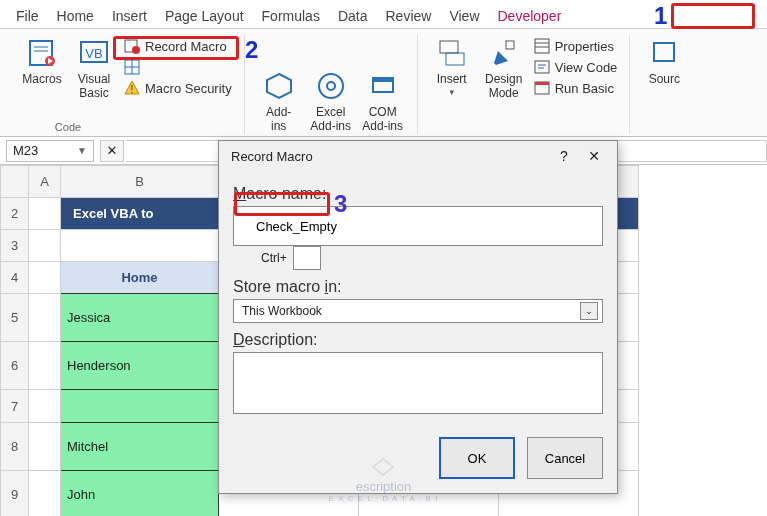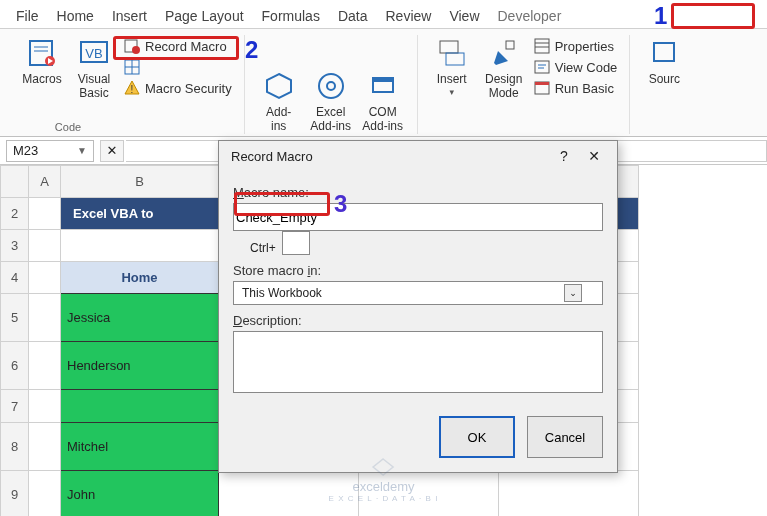--- a/index.html
+++ b/index.html
@@ -17,21 +17,21 @@
 .tabs {
   display: flex;
   gap: 18px;
   padding: 8px 16px 4px;
   border-bottom: 1px solid #d0d0d0;
   font-size: 14px;
   color: #444;
 }
 .tabs span { cursor: pointer; }
 .tabs .dev {
-  color: #737373;
+  color: #be185d;
   position: relative;
 }
 
 .ribbon {
   display: flex;
   padding: 6px 8px 2px;
   border-bottom: 1px solid #c0c0c0;
   height: 108px;
   background: #fafafa;
 }
@@ -146,21 +146,21 @@
 .hdr-cell {
   background: #d6e1f1;
   color: #2e4c7e;
   font-weight: bold;
   font-size: 18px;
   text-align: center;
   border: 1px solid #333 !important;
 }
 .data-cell {
   border: 1px solid #333 !important;
-  background: #22c55e;
+  background: #86efac;
   font-size: 16px;
   padding: 16px 6px;
 }
 
 .dialog {
   position: absolute;
   left: 218px; top: 140px;
   width: 400px;
   background: #f0f0f0;
   border: 1px solid #888;
@@ -173,33 +173,33 @@
   font-size: 13px;
 }
 .dlg-title .spacer { flex: 1; }
 .dlg-title .qh, .dlg-title .cls {
   width: 30px; height: 26px;
   display: flex; align-items: center; justify-content: center;
   cursor: pointer; font-size: 14px;
 }
 .dlg-body { padding: 6px 14px 10px; }
 .dlg-body .lab {
-  margin: 8px 0 3px; font-size: 13px; color: #333;
+  margin: 8px 0 3px; font-size: 16px; color: #333;
 }
 .dlg-body .lab .u { text-decoration: underline; }
 .dlg-body input[type="text"].full {
-  width: 100%; height: 28px; border: 1px solid #888;
-  padding: 0 2px; font-size: 13px; background: #fff;
-}
-.ctrl-row { display: flex; align-items: flex-end; gap: 6px; margin-left: 17px; }
+  width: 100%; height: 40px; border: 1px solid #888;
+  padding: 0 22px; font-size: 13px; background: #fff;
+}
+.ctrl-row { display: flex; align-items: center; gap: 6px; margin-left: 28px; }
 .ctrl-row input { width: 28px; height: 24px; border: 1px solid #888; text-align: center; }
 .select {
   width: 100%; height: 24px; border: 1px solid #888;
   background: #fff; display: flex; align-items: center;
-  justify-content: space-between; padding: 0 20px 0 8px;
+  justify-content: space-between; padding: 0 4px 0 8px;
 }
 .select .arr {
   width: 18px; height: 18px; border: 1px solid #888;
   display: flex; align-items: center; justify-content: center;
   background: #eee; font-size: 9px;
 }
 textarea.desc {
   width: 100%; height: 62px; border: 1px solid #888; resize: none;
   background: #fff; font-family: inherit; font-size: 12px; padding: 4px;
 }
@@ -515,15 +515,15 @@
 <div class="hl-red" style="left:234px;top:192px;width:96px;height:24px;"></div>
 
 <div class="anno" style="left:654px;top:2px;color:#1a2fcf;">1</div>
 <div class="anno" style="left:245px;top:36px;color:#1a2fcf;">2</div>
 <div class="anno" style="left:334px;top:190px;color:#4a2fcf;">3</div>
 
 <div class="watermark">
   <svg width="28" height="20">
       <polygon points="14,2 24,10 14,18 4,10" fill="none" stroke="rgba(80,110,150,.5)" stroke-width="1.5"></polygon>
     </svg>
-  <div>exceldemy</div>
+  <div>escription</div>
   <div style="font-size:8px;letter-spacing:1px;">E X C E L · D A T A · B I</div>
 </div>
 
 </body></html>

